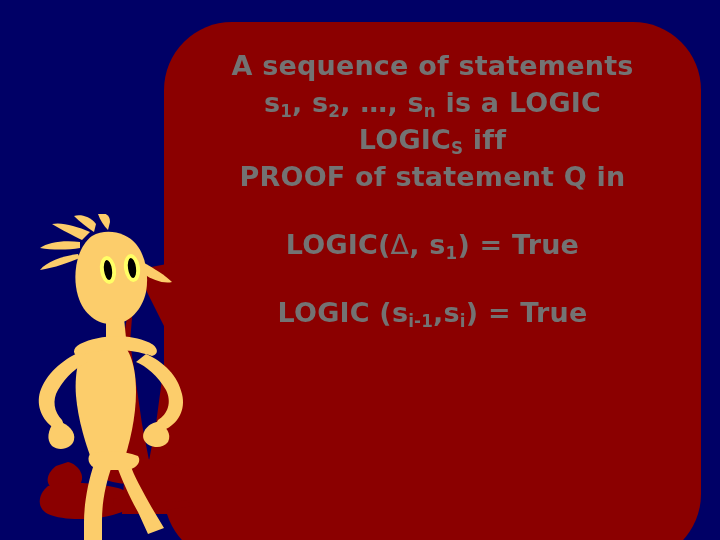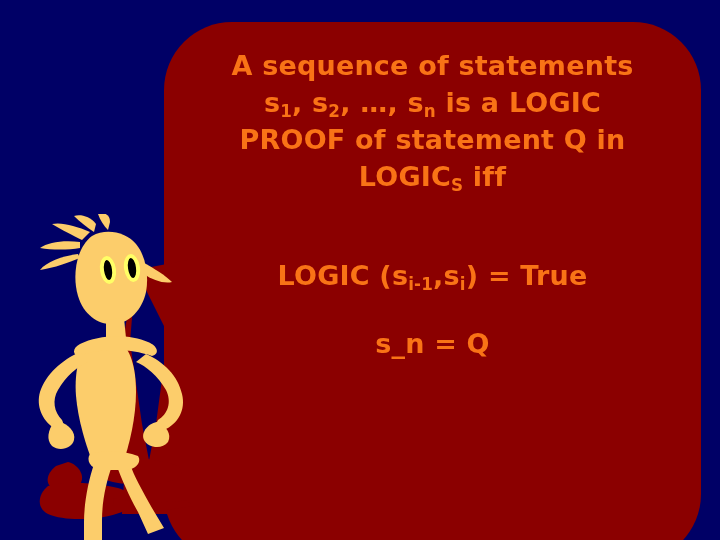--- a/index.html
+++ b/index.html
@@ -149,25 +149,25 @@
 
       <g>
         <ellipse cx="90" cy="56" rx="8" ry="14" fill="#FFFF66" transform="rotate(-8 90 56)"></ellipse>
         <ellipse cx="90" cy="56" rx="4" ry="10" fill="#000000" transform="rotate(-8 90 56)"></ellipse>
         <ellipse cx="114" cy="54" rx="8" ry="14" fill="#FFFF66" transform="rotate(-8 114 54)"></ellipse>
         <ellipse cx="114" cy="54" rx="4" ry="10" fill="#000000" transform="rotate(-8 114 54)"></ellipse>
       </g>
     </svg>
   </div>
 
-  <div id="text-block" style="color: #f97316;">
+  <div id="text-block" style="color: #737373;">
       <span class="tline"><span>A sequence of statements</span></span>
       <span class="tline"><span>s</span><sub>1</sub><span>, s</span><sub>2</sub><span>, …, s</span><sub>n</sub><span> is a LOGIC</span></span>
+      <span class="tline"><span>LOGIC</span><sub>S</sub><span> iff</span></span>
       <span class="tline"><span>PROOF of statement Q in</span></span>
-      <span class="tline"><span>LOGIC</span><sub>S</sub><span> iff</span></span>
       <span class="tgap"></span>
+      <span class="tline"><span>LOGIC(</span><span class="delta">Δ</span><span>, s</span><sub>1</sub><span>) = True</span></span>
       <span class="tgap"></span>
       <span class="tline"><span>LOGIC (s</span><sub>i-1</sub><span>,s</span><sub>i</sub><span>) = True</span></span>
       <span class="tgap"></span>
-      <span class="tline"><span>s_n = Q</span></span>
     </div>
 
 </div>
 
 </body></html>

